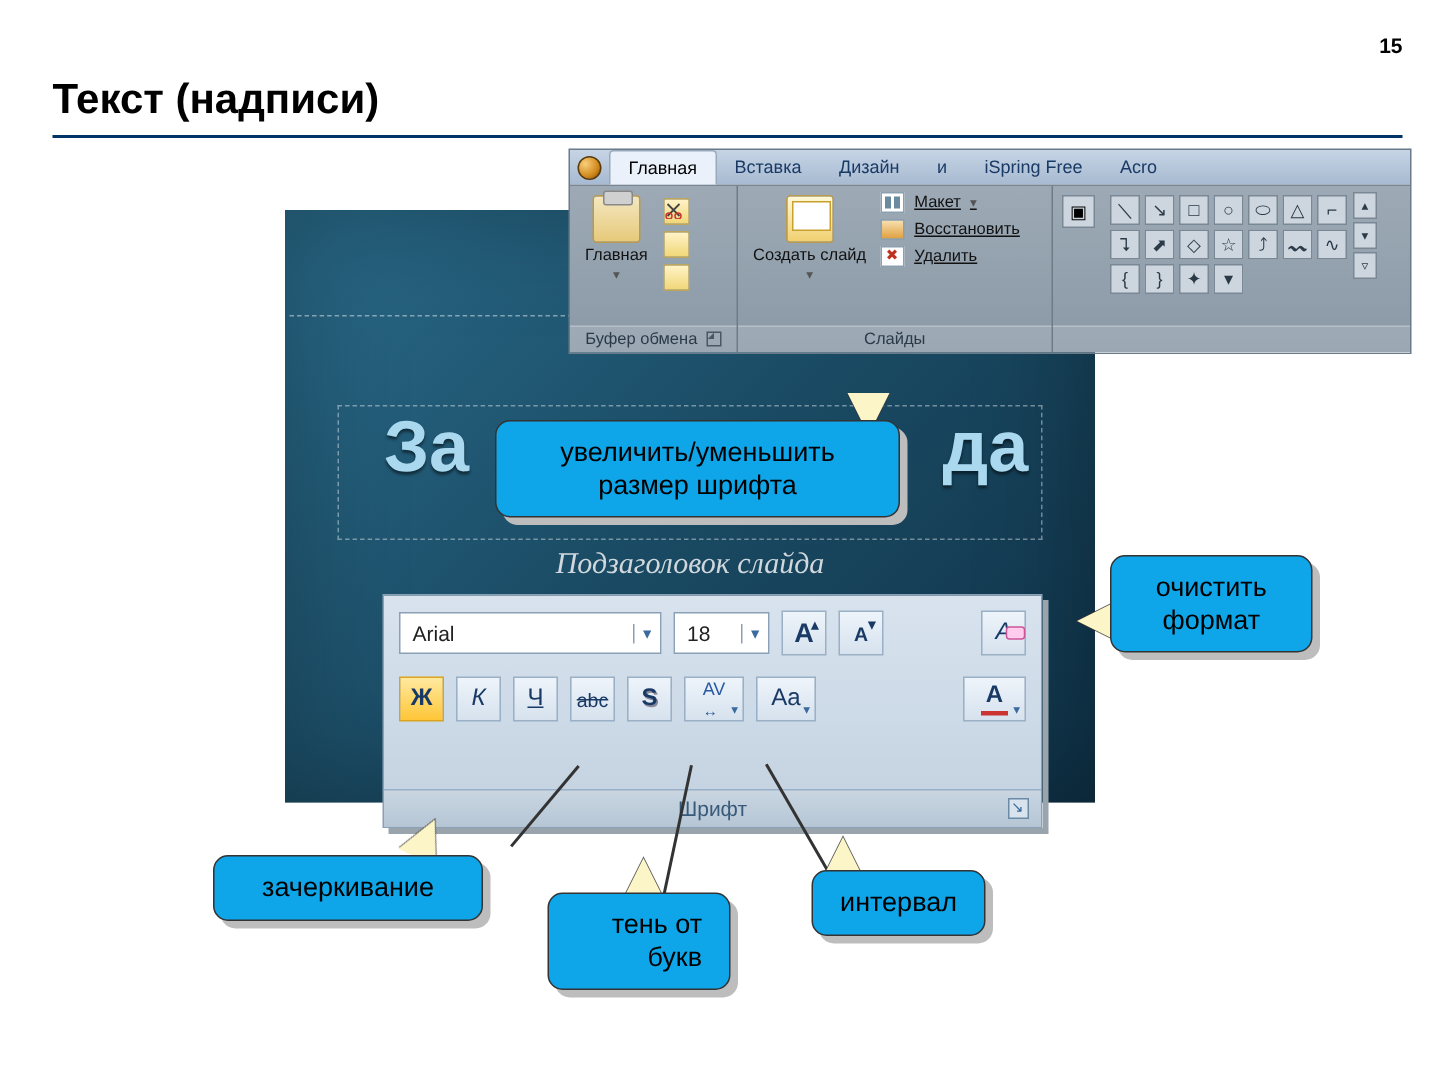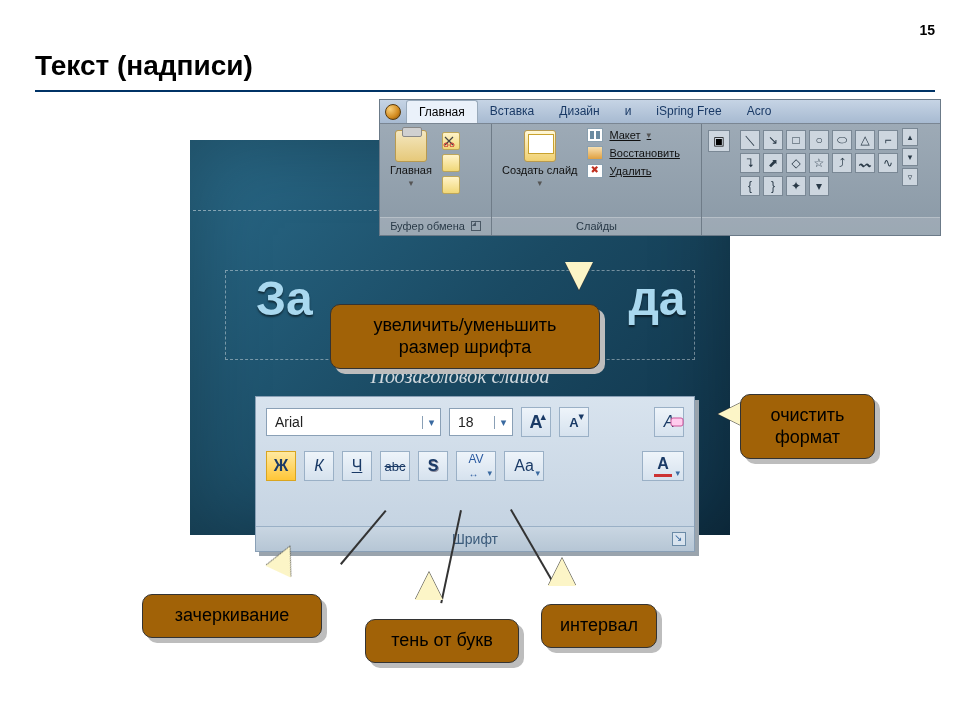--- a/index.html
+++ b/index.html
@@ -278,30 +278,29 @@
   }
   .panel-footer .launch {
     position:absolute; right:8px;
     width:14px;height:14px;border:1px solid #6a8aa6;background:#d8e3ee;
   }
   .panel-footer .launch::after{content:"↘";font-size:10px;position:absolute;left:1px;top:-1px;color:#3a6aa0;}
 
   
   .callout {
     position: absolute;
-    background: #a16207;
+    background: #0ea5e9;
     border: 1px solid #333;
     border-radius: 10px;
     padding: 10px 18px;
     font-size: 18px;
     color: #000;
     text-align: center;
     box-shadow: 5px 5px 0 #bdbdbd;
     line-height: 1.2;
-    margin-top: 24px;
   }
   .pointer {
     position: absolute;
     width: 0; height: 0;
   }
   
   .pointer.up {
     border-left: 14px solid transparent;
     border-right: 14px solid transparent;
     border-bottom: 28px solid #fcf5c7;
@@ -326,21 +325,21 @@
   #pt-fontsize.down { border-top-color:#fcf5c7; }
 
   #co-clear { left: 740px; top: 370px; width: 135px;}
   #pt-clear { left: 718px; top: 400px; }
 
   #co-strike { left: 142px; top: 570px; width: 180px;}
   #pt-strike { left: 270px; top: 545px; transform: rotate(25deg);}
   #pt-strike.up{ border-bottom-color:#fcf5c7;}
   #pt-strike-line { position:absolute; left:385px; top:510px; width:2px; height:70px; background:#333; transform:rotate(40deg); transform-origin:top left;}
 
-  #co-shadow { left: 365px; top: 595px; width: 154px;}
+  #co-shadow { left: 365px; top: 595px; width: 122px; text-align: right;}
   #pt-shadow-line { position:absolute; left:460px; top:510px; width:2px; height:95px; background:#333; transform:rotate(12deg); transform-origin:top left;}
   #pt-shadow { left: 415px; top: 572px;}
   #pt-shadow.up{ border-bottom-color:#fcf5c7;}
 
   #co-spacing { left: 541px; top: 580px; width: 116px;}
   #pt-spacing-line { position:absolute; left:510px; top:510px; width:2px; height:85px; background:#333; transform:rotate(-30deg); transform-origin:top left;}
   #pt-spacing { left:548px; top:558px;}
   #pt-spacing.up{border-bottom-color:#fcf5c7;}
 
   .dashed-stub{

